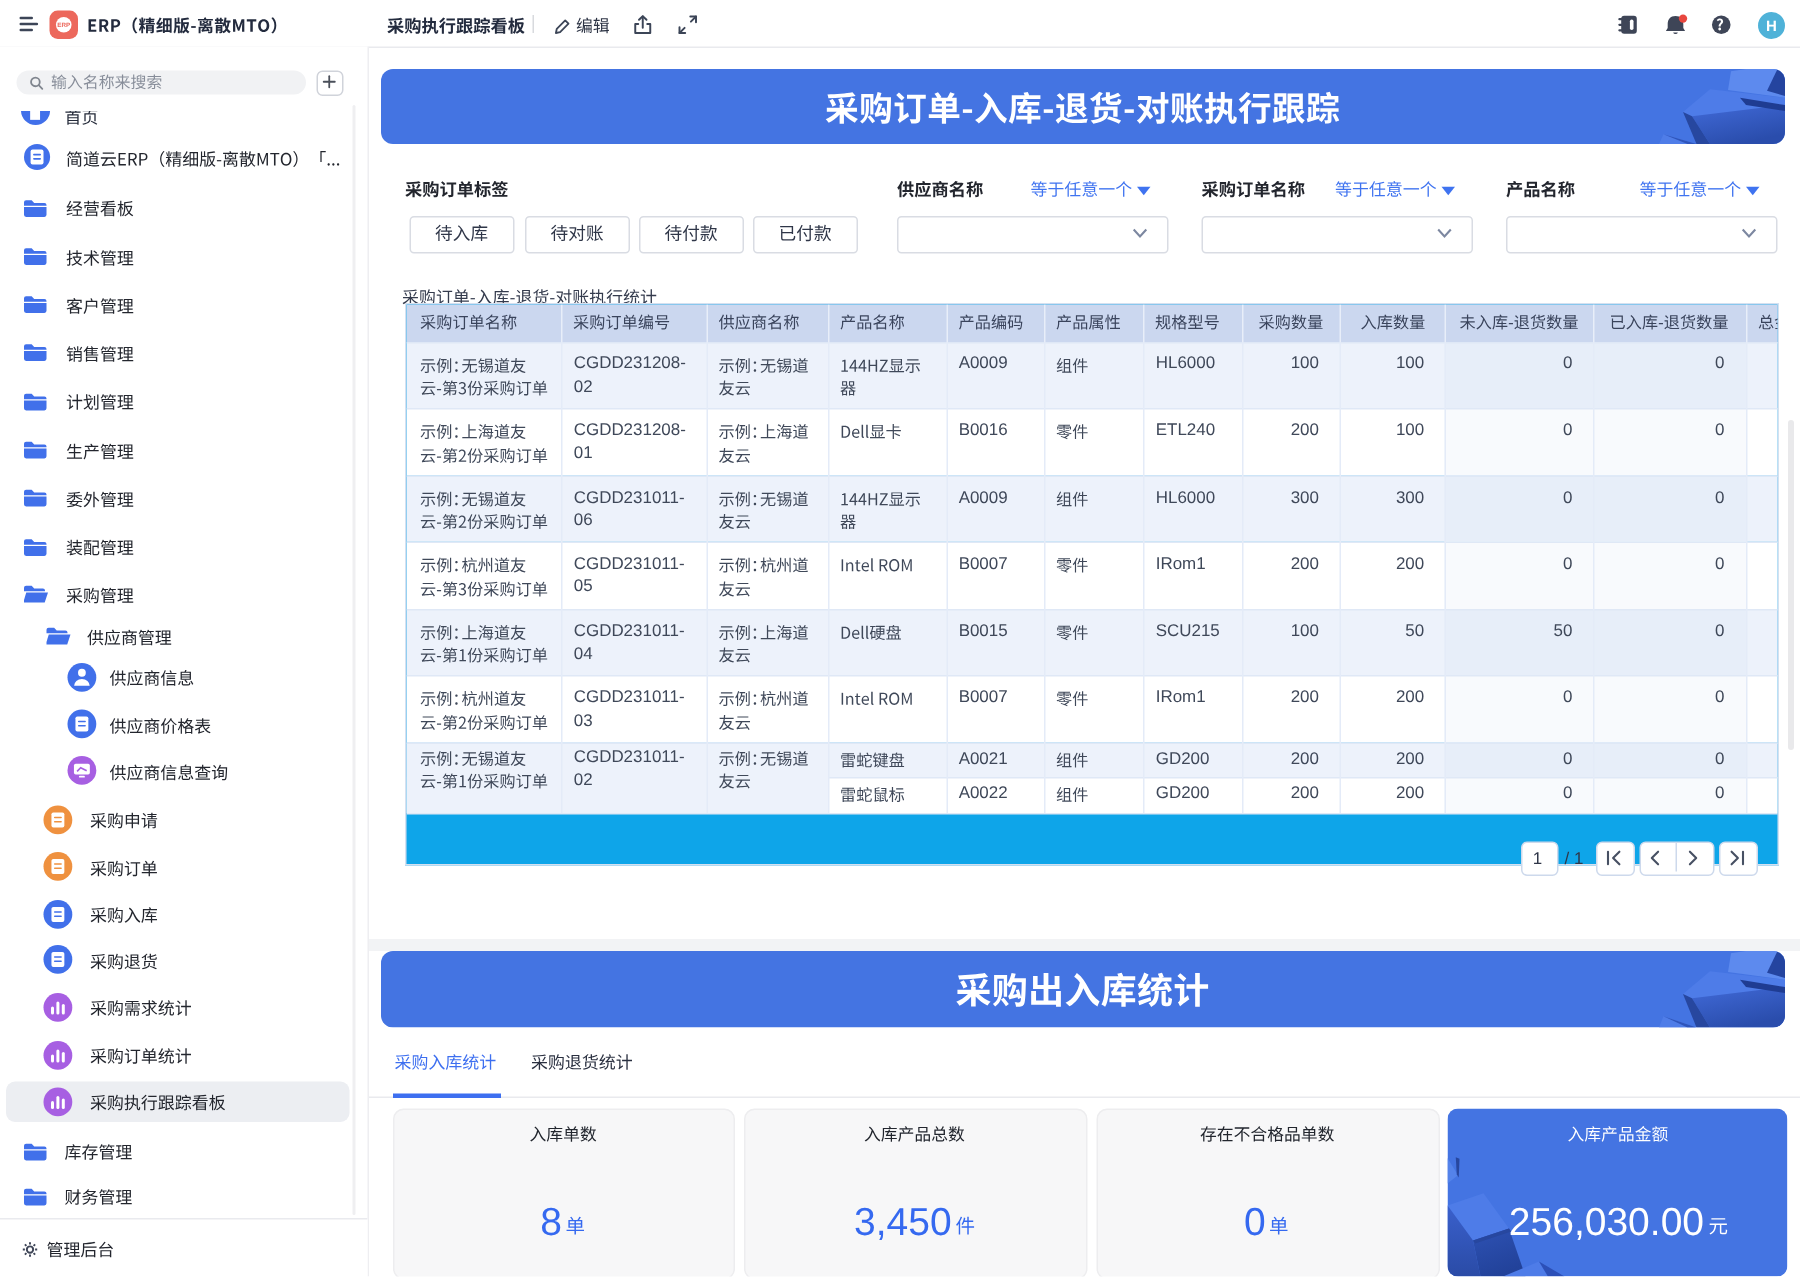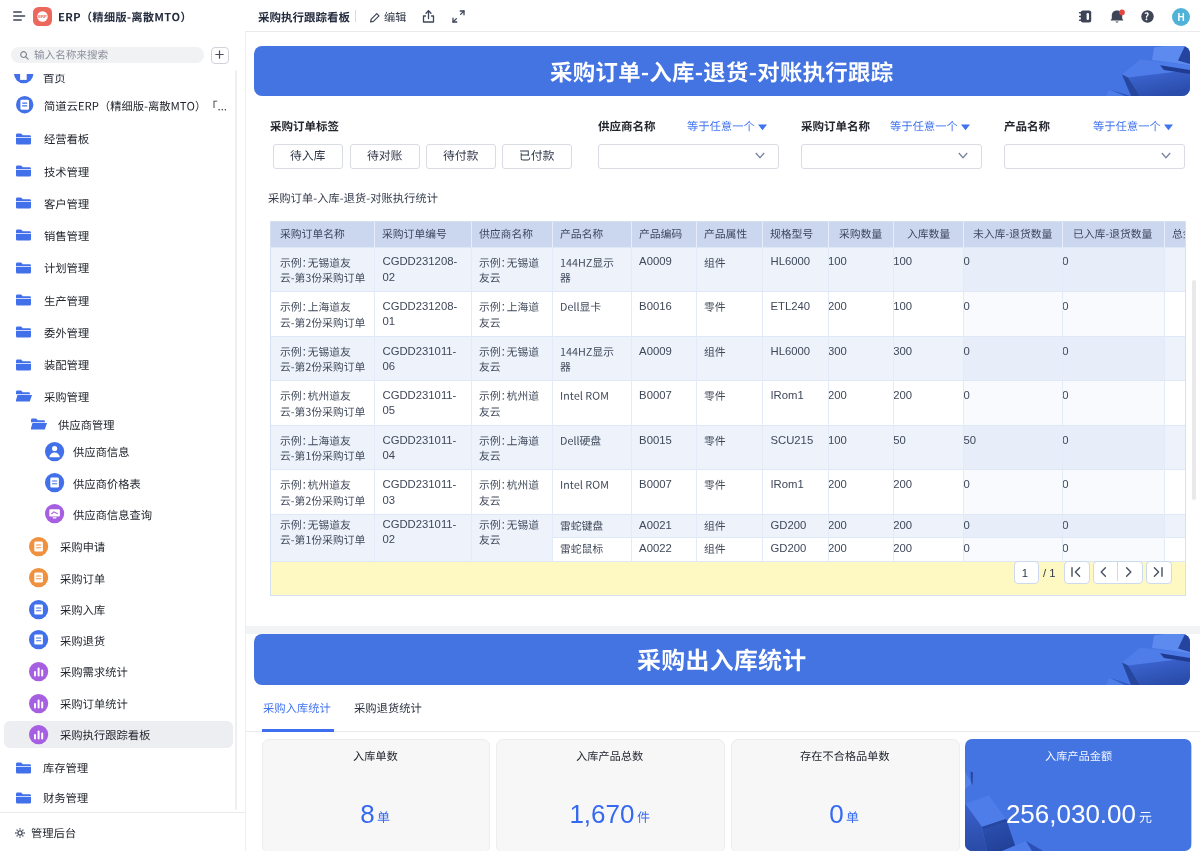--- a/index.html
+++ b/index.html
@@ -1,20 +1,20 @@
 <!DOCTYPE html>
 <html><head><meta charset="utf-8"><style>
 
 html,body{margin:0;padding:0}
 body{width:1200px;height:851px;overflow:hidden;background:#fff;position:relative;font-family:"Liberation Sans",sans-serif}
 .abs{position:absolute}
 svg.abs{position:absolute;overflow:visible}
 svg.tx{position:absolute;overflow:visible}
 .lat{position:absolute;font-size:11.3px;line-height:15.4px;color:#3f4859;white-space:pre}
-.num{text-align:left}
+.num{text-align:right}
 .bignum{position:absolute;font-size:26px;line-height:26px;white-space:nowrap}
 
 </style></head><body>
 <svg width="0" height="0" style="position:absolute">
 <defs>
 <path id="g0" d="M91 0H556V124H239V322H498V446H239V617H545V741H91Z"></path>
 <path id="g1" d="M239 397V623H335C430 623 482 596 482 516C482 437 430 397 335 397ZM494 0H659L486 303C571 336 627 405 627 516C627 686 504 741 348 741H91V0H239V280H342Z"></path>
 <path id="g2" d="M91 0H239V263H338C497 263 624 339 624 508C624 683 498 741 334 741H91ZM239 380V623H323C425 623 479 594 479 508C479 423 430 380 328 380Z"></path>
 <path id="g3" d="M663 380C663 166 752 6 860 -100L955 -58C855 50 776 188 776 380C776 572 855 710 955 818L860 860C752 754 663 594 663 380Z"></path>
 <path id="g4" d="M311 793C302 732 285 650 268 589V845H162V516H35V404H145C115 313 67 206 18 144C36 110 63 56 74 19C105 67 136 133 162 204V-86H268V255C292 209 315 161 327 129L403 221C383 251 296 369 271 396L268 394V404H364V516H268V561L331 542C355 600 382 694 406 773ZM34 768C57 696 77 601 79 540L162 561C157 622 138 716 112 787ZM613 848V776H418V691H613V651H443V571H613V527H390V441H966V527H726V571H918V651H726V691H940V776H726V848ZM795 315V267H554V315ZM443 400V-90H554V62H795V20C795 9 792 5 779 5C766 4 724 4 687 6C700 -21 714 -61 718 -89C782 -90 829 -88 864 -73C898 -58 908 -31 908 18V400ZM554 188H795V140H554Z"></path>
@@ -880,21 +880,21 @@
       <use href="#g91" x="7694"></use>
       <use href="#g44" x="8694"></use>
       <use href="#g115" x="9041"></use>
       <use href="#g116" x="10041"></use>
       <use href="#g95" x="11041"></use>
       <use href="#g96" x="12041"></use>
       <use href="#g94" x="13041"></use>
       <use href="#g65" x="14041"></use>
     </g>
   </svg>
-<div class="abs" style="left:270.3px;top:221px;width:913.3px;height:373.0px;border:1px solid #d5e0f0;background:#fef9c3;overflow:hidden">
+<div class="abs" style="left:270.3px;top:202px;width:913.3px;height:373.0px;border:1px solid #d5e0f0;background:#0ea5e9;overflow:hidden">
 <div class="abs" style="left:0;top:0;width:960px;height:24.5px;background:#cbd7ef"></div>
 <svg class="tx" style="left:8.5px;top:5.0px;" width="64.8" height="14.3">
       <g transform="matrix(0.01080,0,0,-0.01080,0,10.80)" fill="#3a445c">
         <use href="#g73" x="0"></use>
         <use href="#g74" x="1000"></use>
         <use href="#g87" x="2000"></use>
         <use href="#g88" x="3000"></use>
         <use href="#g27" x="4000"></use>
         <use href="#g28" x="5000"></use>
       </g>
@@ -1627,21 +1627,21 @@
 <svg class="tx" style="left:576.1px;top:748.8px;" width="67.2" height="14.8">
     <g transform="matrix(0.01120,0,0,-0.01120,0,11.20)" fill="#22262e">
       <use href="#g26" x="0"></use>
       <use href="#g89" x="1000"></use>
       <use href="#g68" x="2000"></use>
       <use href="#g134" x="3000"></use>
       <use href="#g143" x="4000"></use>
       <use href="#g140" x="5000"></use>
     </g>
   </svg>
-<div class="bignum" style="left:569.4px;top:800.5px;color:#3569f0">1,670</div>
+<div class="bignum" style="left:569.4px;top:800.5px;color:#3569f0">3,450</div>
 <svg class="tx" style="left:637.0px;top:808.5px;" width="13.0" height="17.2">
     <g transform="matrix(0.01300,0,0,-0.01300,0,13.00)" fill="#3569f0">
       <use href="#g162" x="0"></use>
     </g>
   </svg>
 <div class="abs" style="left:731.0px;top:739px;width:226.6px;height:112px;background:#f7f7f8;border:1px solid #ededef;border-radius:7px"></div>
 <svg class="tx" style="left:799.5px;top:748.8px;" width="89.6" height="14.8">
     <g transform="matrix(0.01120,0,0,-0.01120,0,11.20)" fill="#22262e">
       <use href="#g99" x="0"></use>
       <use href="#g186" x="1000"></use>

